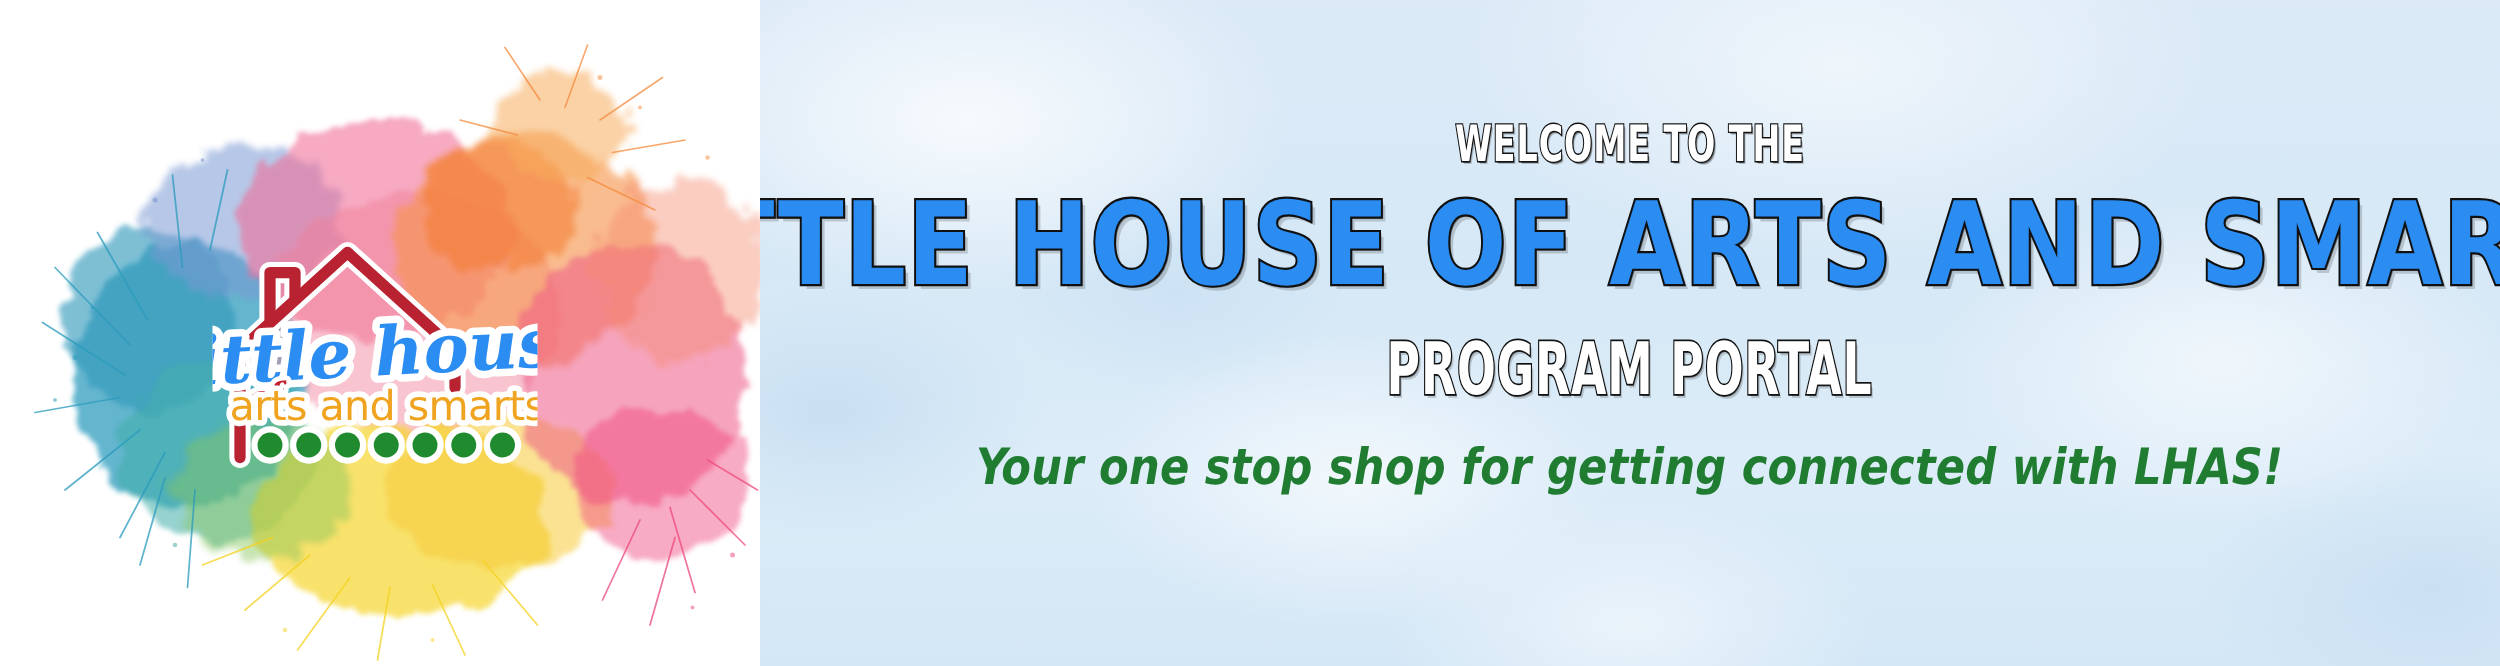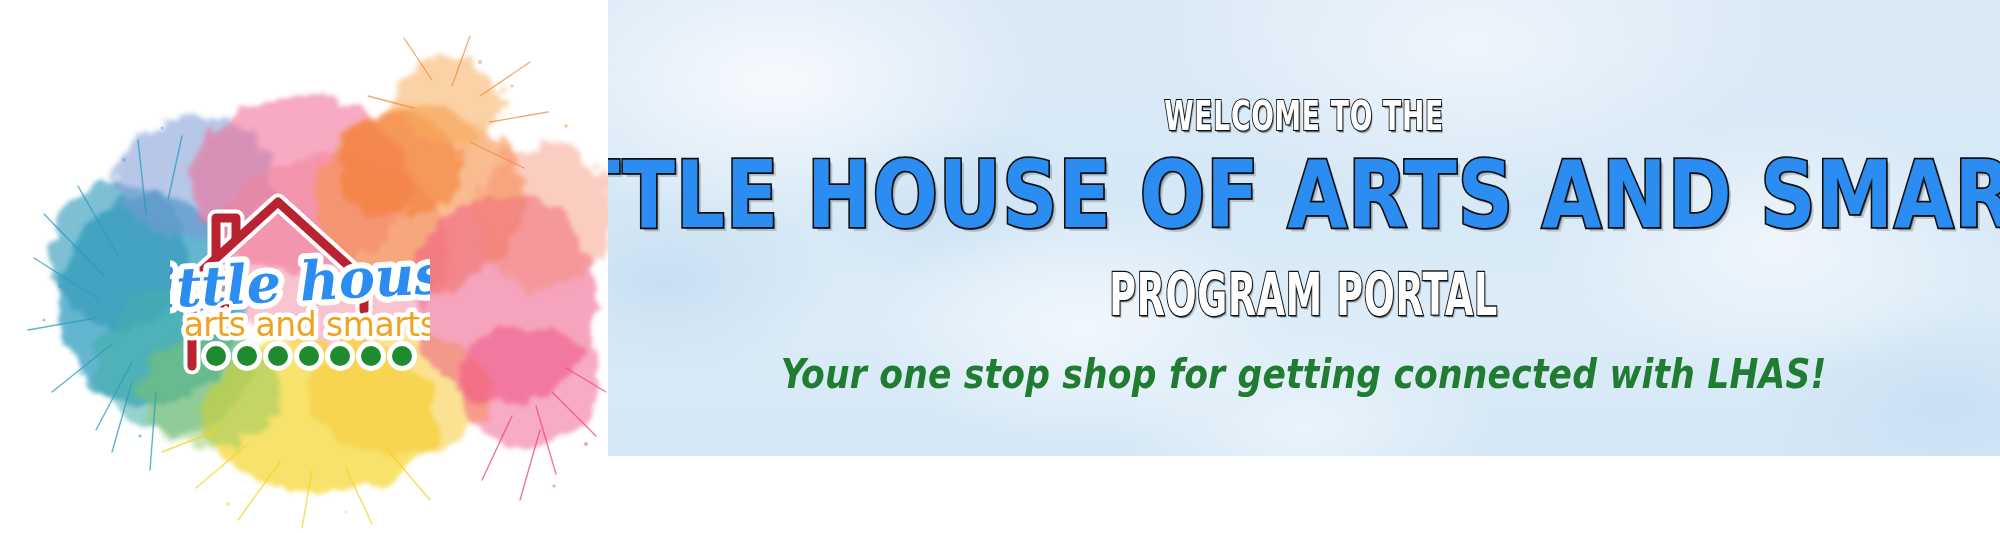--- a/index.html
+++ b/index.html
@@ -55,21 +55,21 @@
     top: 160px;
     width: 260px;
     height: 215px;
   }
   .logo-mark svg { display: block; width: 100%; height: 100%; }
 
   
   .content-panel {
     position: relative;
     width: 1392px;
-    height: 456px;
+    height: 533px;
     flex: 0 0 1392px;
     background: #d9eaf7;
     overflow: hidden;
   }
 
   .paper-texture {
     position: absolute;
     inset: 0;
     background:
       radial-gradient(ellipse 360px 200px at 12% 18%, rgba(255,255,255,.78), rgba(255,255,255,0) 72%),

